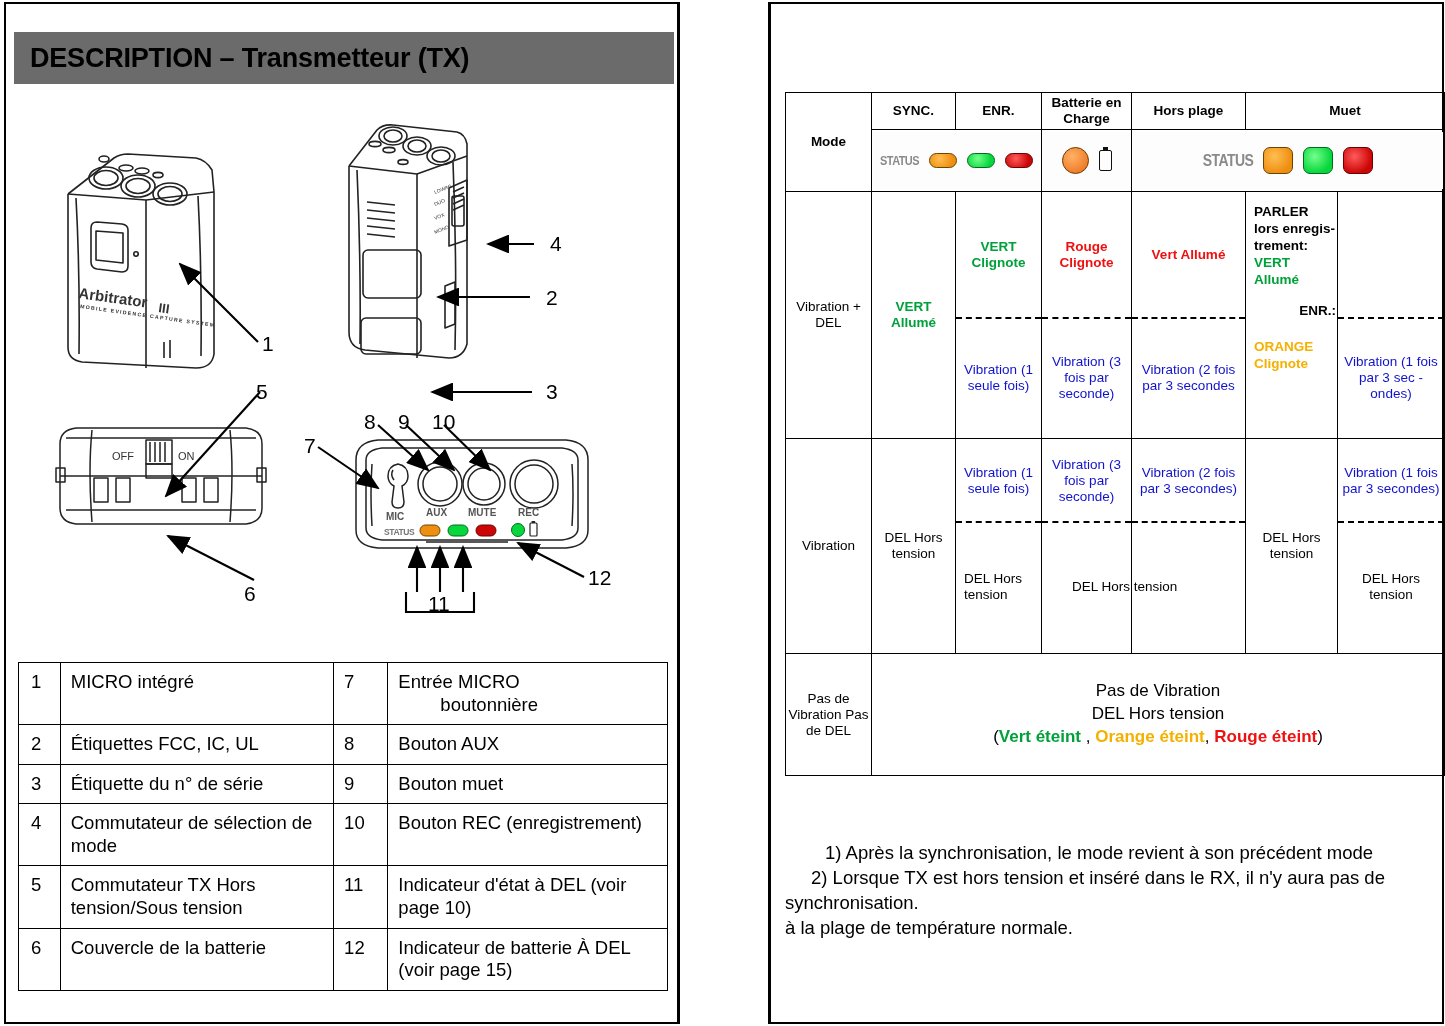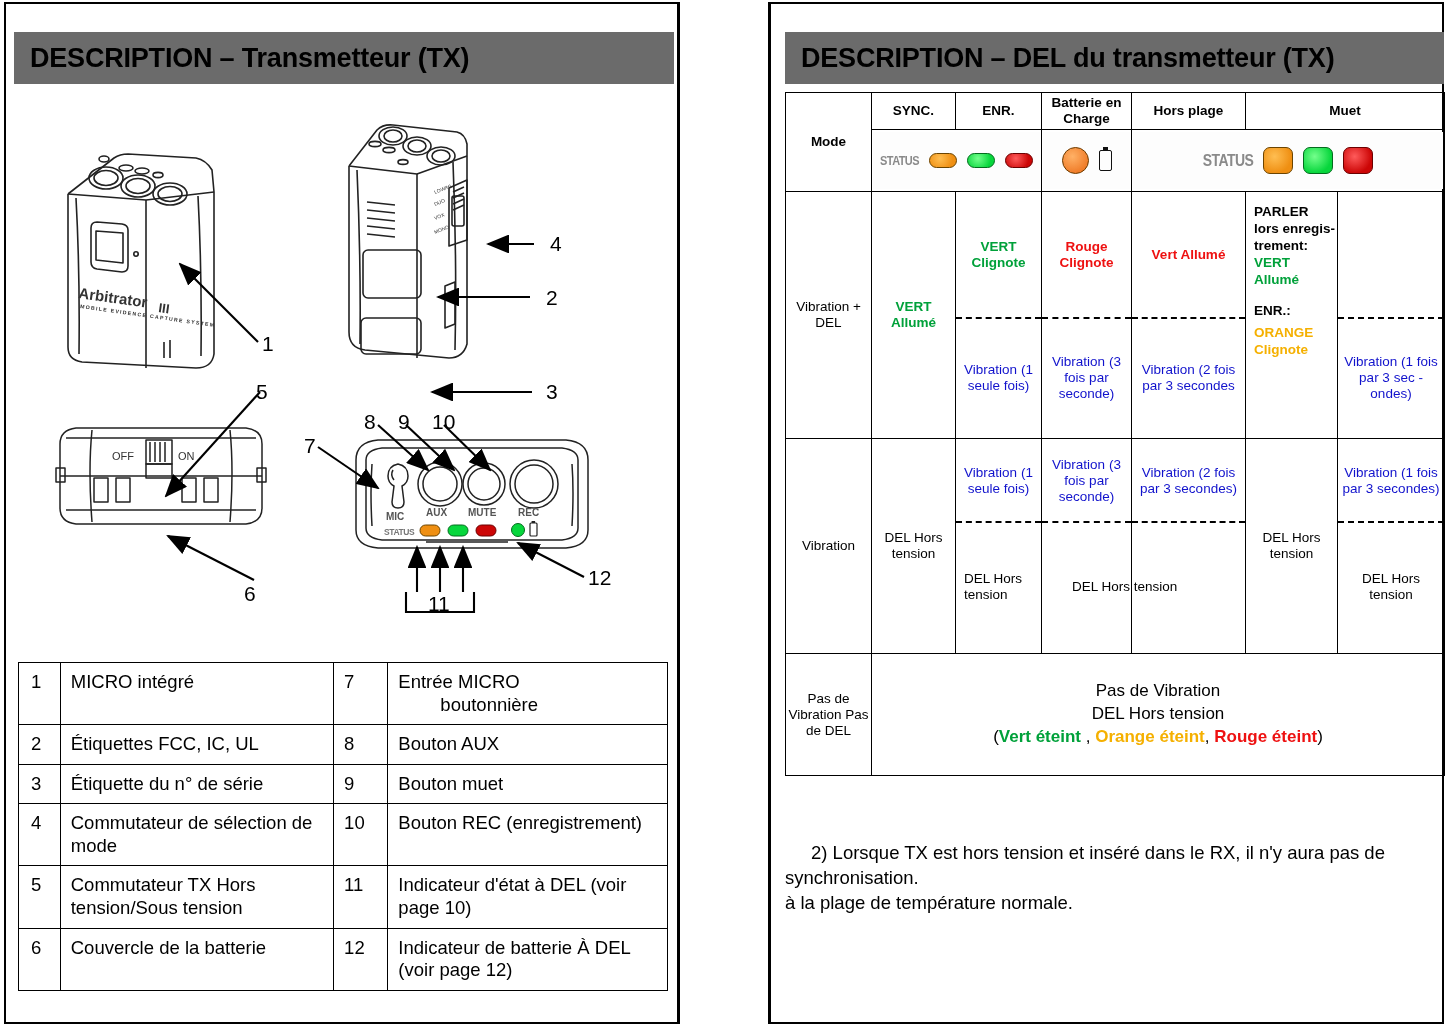--- a/index.html
+++ b/index.html
@@ -396,29 +396,28 @@
         <tr>
           <td class="num">5</td>
           <td class="desc1">Commutateur TX Hors tension/Sous tension</td>
           <td class="num2">11</td>
           <td class="desc2">Indicateur d'état à DEL (voir page 10)</td>
         </tr>
         <tr>
           <td class="num">6</td>
           <td class="desc1">Couvercle de la batterie</td>
           <td class="num2">12</td>
-          <td class="desc2">Indicateur de batterie À DEL (voir page 12)</td>
+          <td class="desc2">Indicateur de batterie À DEL (voir page 15)</td>
         </tr>
       </tbody>
     </table>
   </div>
 
   <div class="page" id="page-right">
 
-    <div class="banner" id="banner-right">DESCRIPTION – DEL du transmetteur  (TX)</div>
 
     <div id="led-table-wrap">
       <table id="led-table">
         <colgroup>
           <col style="width:86px">
           <col style="width:84px">
           <col style="width:86px">
           <col style="width:90px">
           <col style="width:114px">
           <col style="width:92px">
@@ -487,21 +486,21 @@
                 <span class="c-red">Vert Allumé</span>
               </div>
               <div class="bot" style="height:118px">
                 <span class="c-blue">Vibration (2 fois par 3 secondes</span>
               </div>
             </td>
 
             <td class="al-left" style="vertical-align:top; padding-top:12px !important;">
               <div class="b c-black" style="line-height:1.25;">PARLER lors enregis-trement:</div>
               <div class="c-green" style="margin-bottom:14px; line-height:1.25;">VERT Allumé</div>
-              <div class="b c-black" style="margin-bottom:6px;">ENR.:</div>
+              <div class="b c-black" style="margin-bottom:20px;text-align:right;">ENR.:</div>
               <div class="c-orange" style="line-height:1.25;">ORANGE Clignote</div>
             </td>
 
             <td class="split">
               <div class="top" style="height:125px"></div>
               <div class="bot" style="height:118px">
                 <span class="c-blue">Vibration (1 fois par 3 sec -ondes)</span>
               </div>
             </td>
           </tr>
@@ -558,19 +557,20 @@
                 </div>
               </div>
             </td>
           </tr>
 
         </tbody>
       </table>
     </div>
 
     <div id="notes">
+      <div class="ln pad2">1) Après la synchronisation, le mode revient à son précédent mode</div>
       <div class="ln pad1">2) Lorsque TX est hors tension et inséré dans le RX, il n'y aura pas de</div>
       <div class="ln">synchronisation.</div>
       <div class="ln">à la plage de température normale.</div>
     </div>
   </div>
 
 </div>
 
 </body></html>

